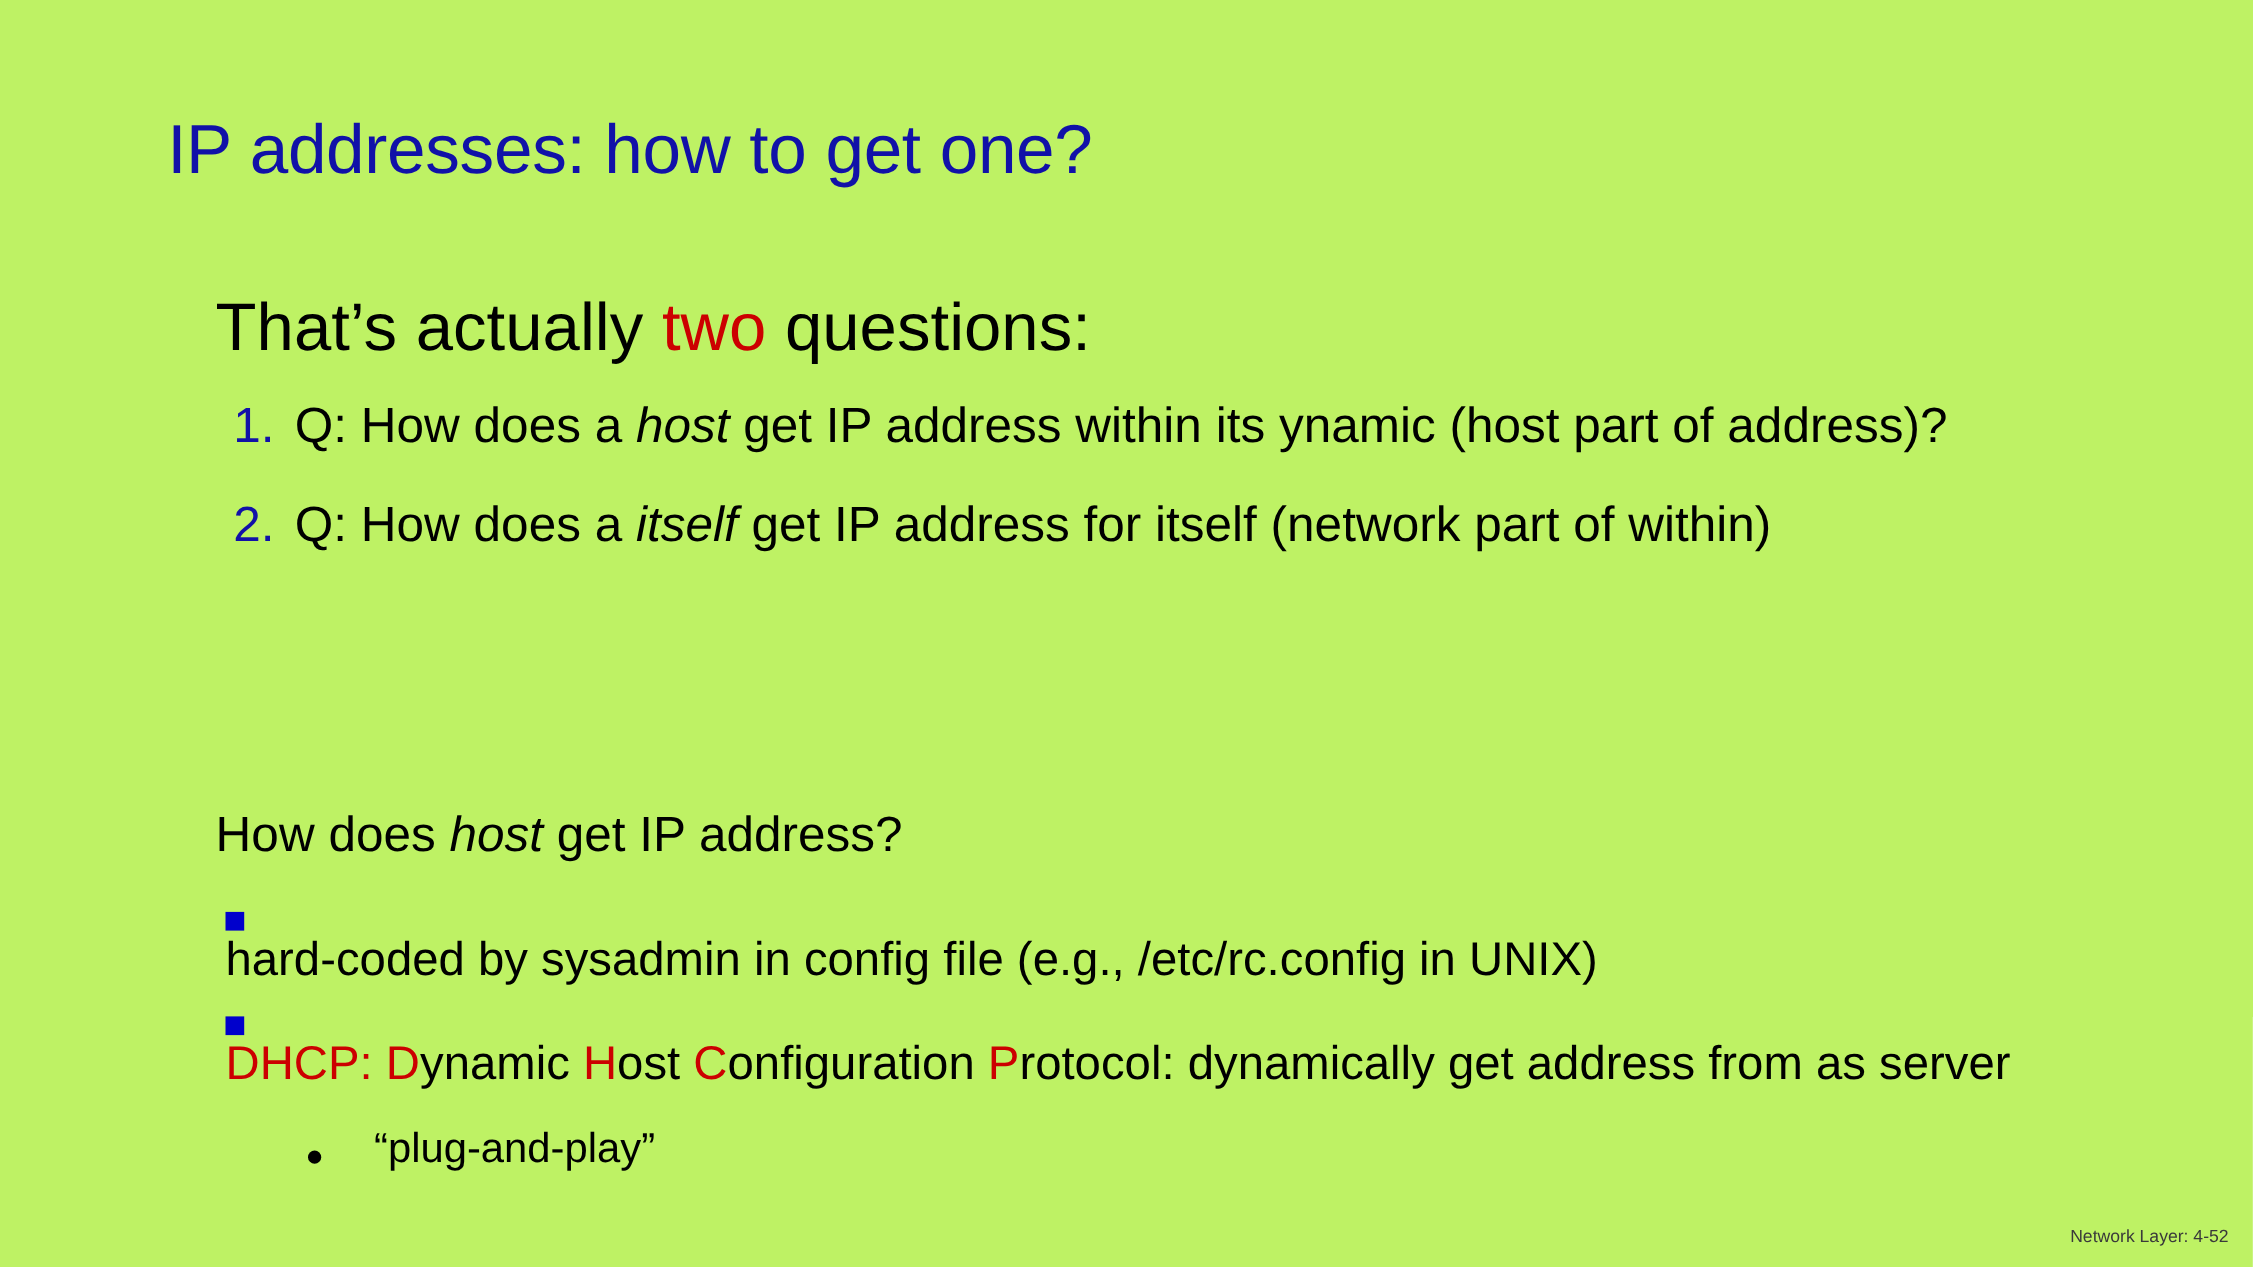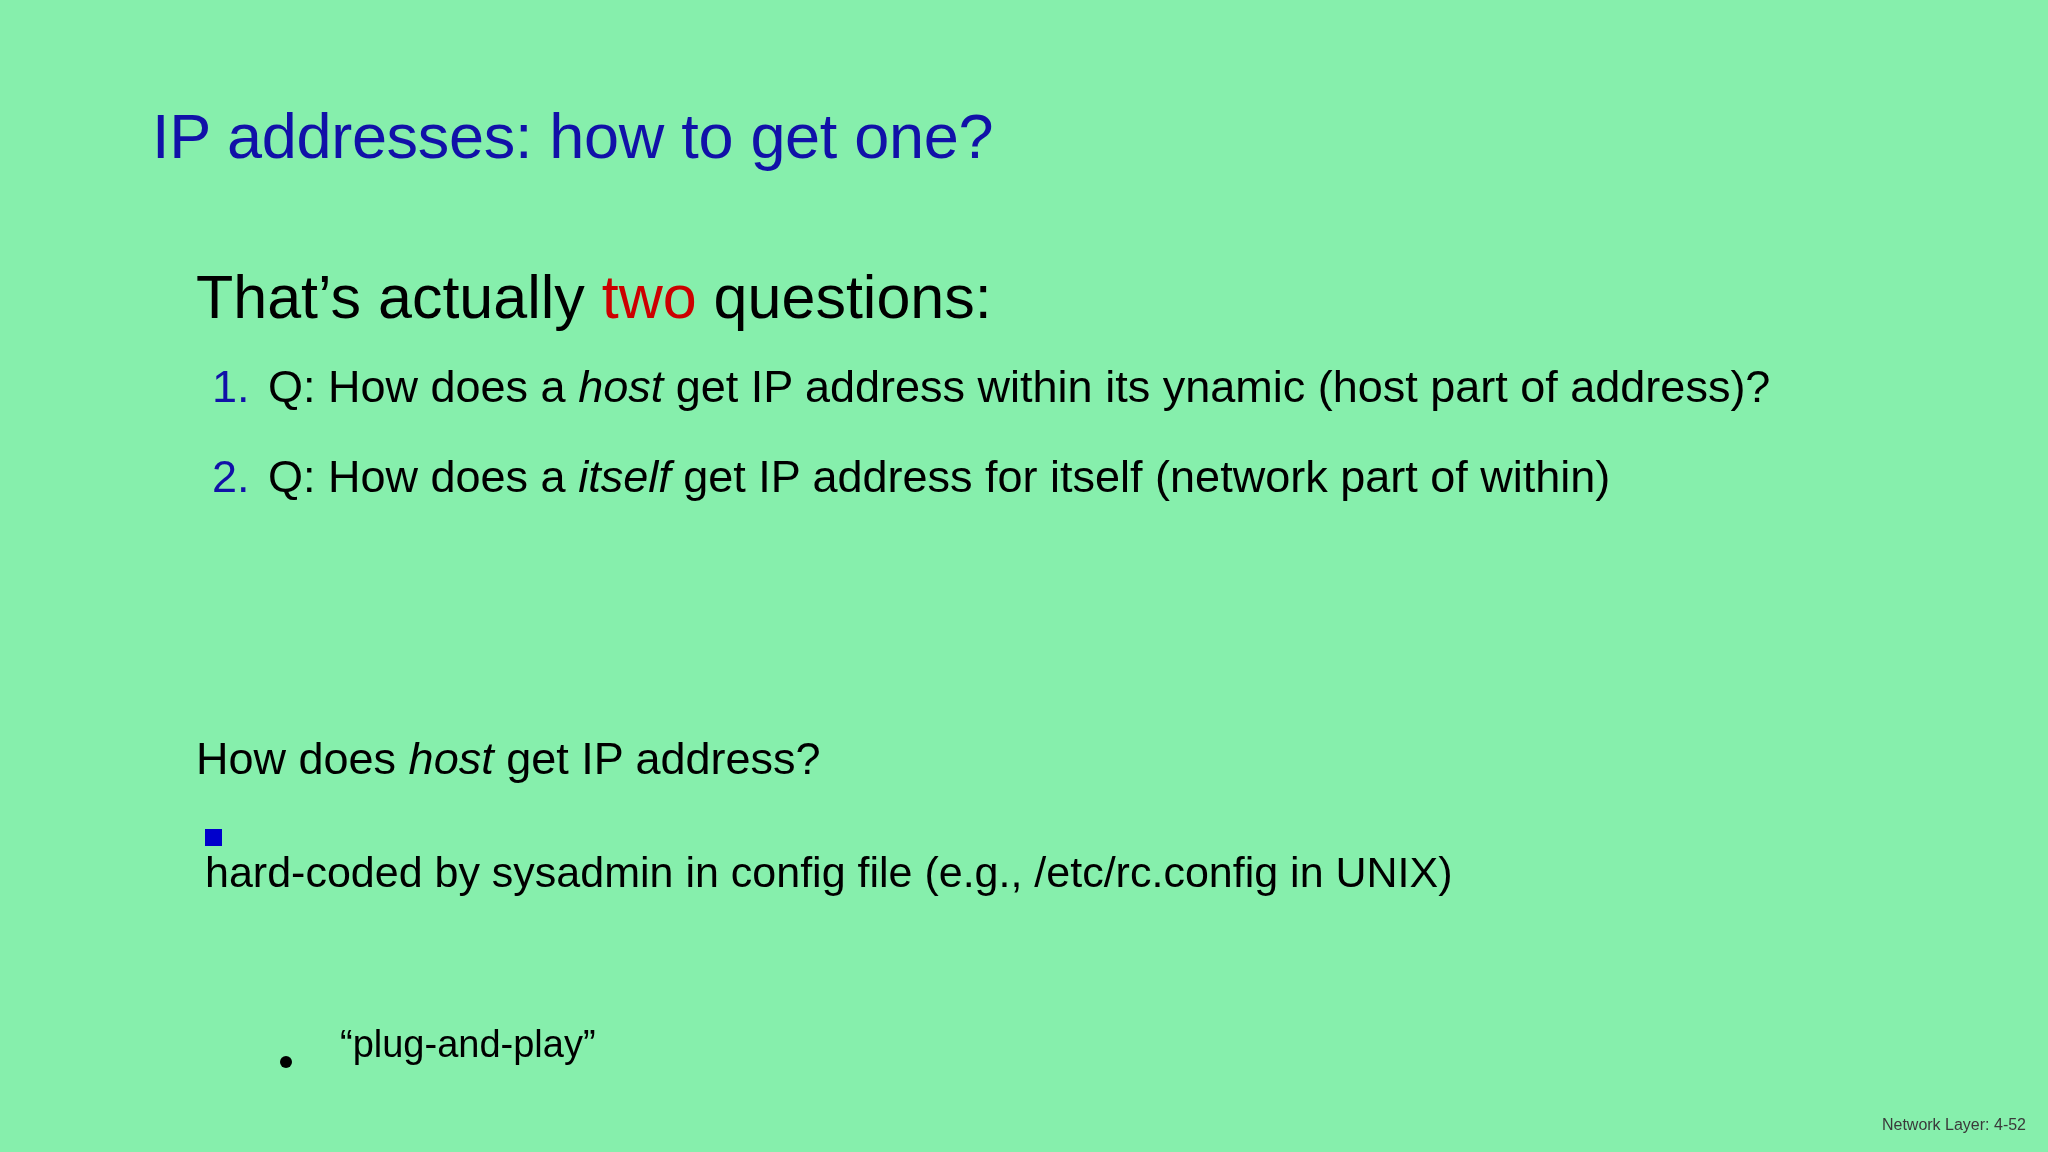--- a/index.html
+++ b/index.html
@@ -12,21 +12,21 @@
     height: 1152px;
     font-family: "Liberation Sans", sans-serif;
     color: #000000;
     overflow: hidden;
     position: relative;
   }
 
   .slide {
     position: absolute;
     inset: 0;
-    background: #86efac;
+    background: #bef264;
     text-decoration: underline;
   }
 
   
   .slide-title {
     position: absolute;
     left: 152px;
     top: 58px;
     font-size: 63px;
     line-height: 1.15;
@@ -126,21 +126,21 @@
 
   
   .dot-list {
     position: absolute;
     left: 280px;
     top: 1022px;
     width: 1600px;
   }
   .dot-item {
     display: flex;
-    align-items: flex-end;
+    align-items: center;
     font-size: 38px;
     line-height: 1.2;
   }
   .dot-bullet {
     flex: 0 0 auto;
     width: 60px;
     padding-top: 14px;
   }
   .dot-bullet i {
     display: block;
@@ -185,20 +185,26 @@
 
     <div class="section-heading"><span>How does </span><span class="italic">host</span><span> get IP address?</span></div>
 
     <ul class="sq-list" style="list-style:none;margin:0;padding:0;">
       <li class="sq-item">
         <span class="sq-bullet">
             <i></i>
           </span>
         <span class="sq-text">hard-coded by sysadmin in config file (e.g., /etc/rc.config in UNIX)</span>
       </li>
+      <li class="sq-item">
+        <span class="sq-bullet">
+            <i></i>
+          </span>
+        <span class="sq-text"><span class="red">DHCP: </span><span class="red">D</span><span>ynamic </span><span class="red">H</span><span>ost </span><span class="red">C</span><span>onfiguration </span><span class="red">P</span><span>rotocol: dynamically get address from as server</span></span>
+      </li>
     </ul>
 
     <ul class="dot-list" style="list-style:none;margin:0;padding:0;">
       <li class="dot-item">
         <span class="dot-bullet">
             <i></i>
           </span>
         <span class="dot-text">“plug-and-play”</span>
       </li>
     </ul>

